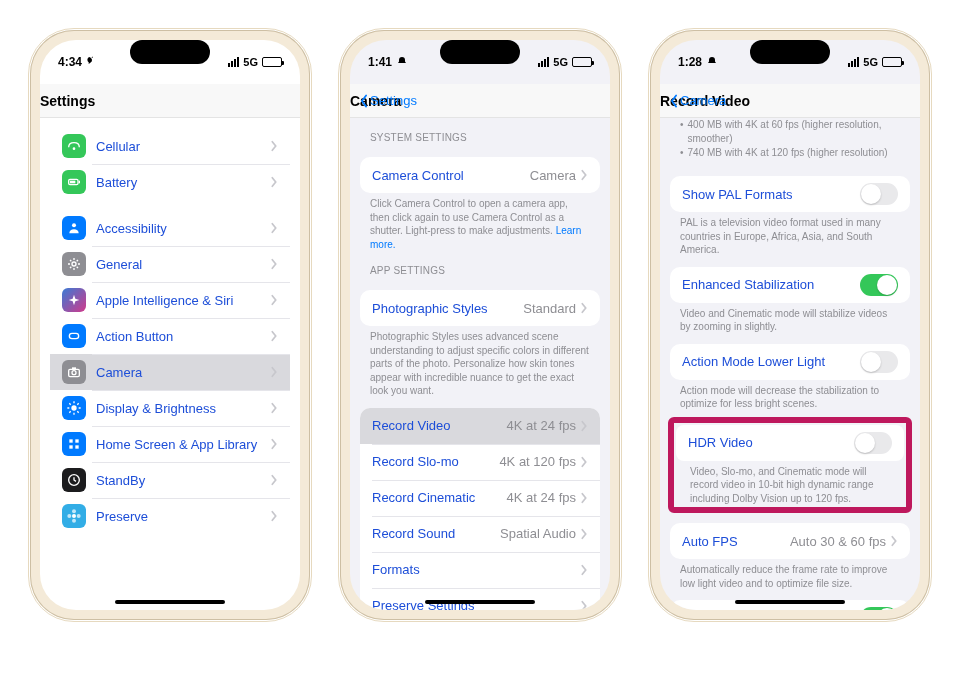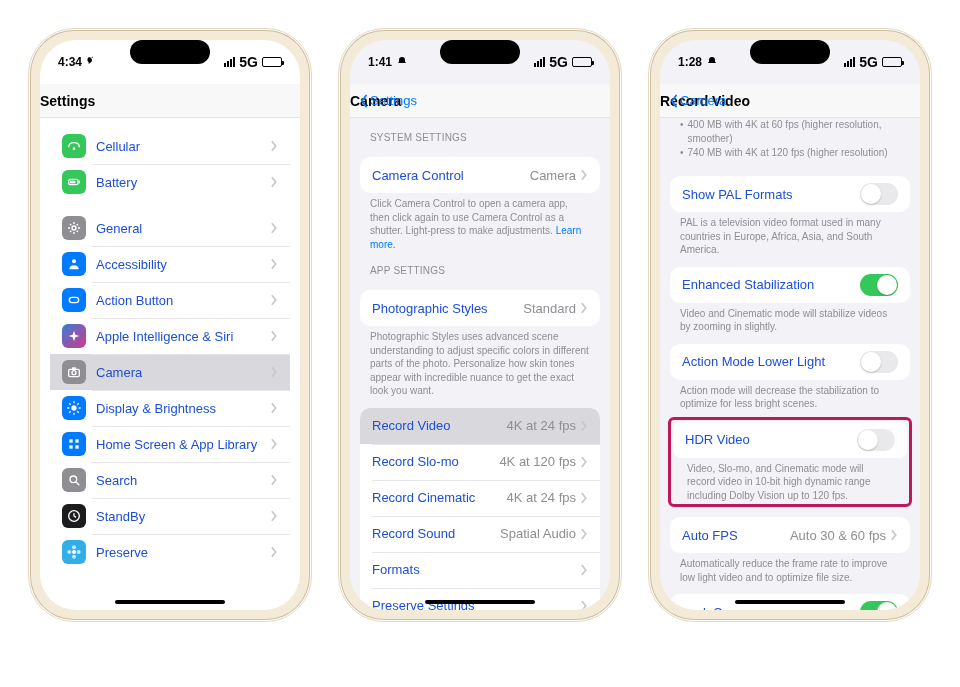--- a/index.html
+++ b/index.html
@@ -4,21 +4,21 @@
 <style>
   * { box-sizing: border-box; margin: 0; padding: 0; }
   body { background: #fff; font-family: -apple-system, "Helvetica Neue", Arial, sans-serif; display: flex; justify-content: center; gap: 30px; padding: 30px 10px; }
   .phone { width: 280px; height: 590px; background: #f4ead8; border-radius: 44px; padding: 10px; box-shadow: 0 0 0 1px #cdbfa4 inset; position: relative; }
   .phone::before { content:""; position:absolute; left:-2px; right:-2px; top:-2px; bottom:-2px; border:1px solid #e6d9bf; border-radius:46px; pointer-events:none; }
   .screen { width: 100%; height: 100%; background: #f2f2f7; border-radius: 36px; overflow: hidden; position: relative; display: flex; flex-direction: column; }
   .screen.white-bg { background:#fff; }
   .notch { position: absolute; top: 10px; left: 50%; transform: translateX(-50%); width: 80px; height: 24px; background: #000; border-radius: 14px; z-index: 10; }
   .status-bar { height: 44px; display: flex; justify-content: space-between; align-items: center; padding: 0 18px; font-size: 12px; font-weight: 600; color:#000; flex-shrink:0;gap:42px; }
   .status-left { display:flex; align-items:center; gap:4px; }
-  .status-right { display:flex; align-items:center; gap:4px; font-size:14px; }
+  .status-right { display:flex; align-items:center; gap:4px; font-size:11px; }
   .dnd-icon svg { width:12px; height:12px; display:block; }
   .sig-bars { display:flex; align-items:flex-end; gap:1px; }
   .sig-bars span { width:2px; background:#000; display:block; }
   .sig-bars span:nth-child(1){height:4px;} .sig-bars span:nth-child(2){height:6px;} .sig-bars span:nth-child(3){height:8px;} .sig-bars span:nth-child(4){height:10px;}
   .battery { width:20px; height:10px; border:1px solid #000; border-radius:2px; position:relative; }
   .battery::after { content:""; position:absolute; right:-3px; top:3px; width:2px; height:4px; background:#000; border-radius:0 1px 1px 0; }
   .battery-fill { height:100%; background:#000; width:60%; border-radius:1px; }
   .nav-header { height: 34px; display:flex; align-items:center; justify-content:flex-start; position:relative; border-bottom:1px solid rgba(0,0,0,0.08); background:#f8f8f8; flex-shrink:0; }
   .nav-title { font-size:14px; font-weight:600; }
   .nav-back { position:absolute; left:8px; display:flex; align-items:center; color:#007aff; font-size:13px; }
@@ -35,21 +35,21 @@
   .row .icon { width:24px; height:24px; border-radius:6px; display:flex; align-items:center; justify-content:center; flex-shrink:0; margin-right:10px; color:#fff; font-size:13px; }
   .row .label { font-size:13px; color:#1d4ed8; flex:1; }
   .row .value { font-size:13px; color:#8e8e93; margin-right:4px; }
   .row .chevron { color:#c7c7cc; }
   .row .chevron svg { width:8px; height:12px; display:block; }
   .row.selected { background:#d9d9dd; }
   .toggle { width:38px; height:22px; border-radius:11px; background:#e9e9eb; position:relative; flex-shrink:0; }
   .toggle.on { background:#34c759; }
   .toggle .knob { width:20px; height:20px; background:#fff; border-radius:50%; position:absolute; top:1px; left:1px; box-shadow:0 1px 2px rgba(0,0,0,0.2); transition:left .1s; }
   .toggle.on .knob { left:17px; }
-  .highlight-box { border:3px solid #be185d; border-radius:6px; padding:2px; margin: 6px 8px 0; }
+  .highlight-box { border:6px solid #be185d; border-radius:6px; padding:2px; margin: 6px 8px 0; }
   .highlight-box .row { background:#fff; border-radius:8px; }
   .highlight-box .group-footer { padding-left:14px; padding-right:14px; }
   .info-bullets { font-size:10px; color:#8e8e93; padding:0 20px 6px; line-height:1.4; }
   .info-bullets div { display:flex; gap:4px; }
   .home-indicator { position:absolute; bottom:6px; left:50%; transform:translateX(-50%); width:110px; height:4px; background:#000; border-radius:3px; }
   
   .ic-green{background:#34c759;} .ic-gray{background:#8e8e93;} .ic-blue{background:#007aff;}
   .ic-teal{background:#32ade6;} .ic-black{background:#1c1c1e;}
   .ic-gradient{background:linear-gradient(135deg,#3a7bd5,#d13a8b);}
 </style>
@@ -110,67 +110,67 @@
             <span class="label">Battery</span>
             <span class="chevron">
               <svg viewBox="0 0 8 14">
                 <path fill="none" stroke="#c7c7cc" stroke-width="2" stroke-linecap="round" d="M2 2l4 5-4 5"></path>
               </svg>
             </span>
           </div>
         </div>
       <div class="group" id="p1g2">
           <div class="row">
+            <span class="icon ic-blue">
+              <svg viewBox="0 0 24 24" width="16" height="16">
+                <circle cx="12" cy="8" r="3" fill="#fff"></circle>
+                <path d="M5 20c0-4 3-6 7-6s7 2 7 6" fill="#fff"></path>
+              </svg>
+            </span>
+            <span class="label">Accessibility</span>
+            <span class="chevron">
+              <svg viewBox="0 0 8 14">
+                <path fill="none" stroke="#c7c7cc" stroke-width="2" stroke-linecap="round" d="M2 2l4 5-4 5"></path>
+              </svg>
+            </span>
+          </div>
+          <div class="row">
             <span class="icon ic-gray">
               <svg viewBox="0 0 24 24" width="16" height="16">
                 <circle cx="12" cy="12" r="3" fill="none" stroke="#fff" stroke-width="2"></circle>
                 <path d="M12 3v3M12 18v3M3 12h3M18 12h3M6 6l2 2M16 16l2 2M6 18l2-2M16 8l2-2" stroke="#fff" stroke-width="2"></path>
               </svg>
             </span>
             <span class="label">General</span>
             <span class="chevron">
               <svg viewBox="0 0 8 14">
                 <path fill="none" stroke="#c7c7cc" stroke-width="2" stroke-linecap="round" d="M2 2l4 5-4 5"></path>
               </svg>
             </span>
           </div>
           <div class="row">
+            <span class="icon ic-gradient">
+              <svg viewBox="0 0 24 24" width="16" height="16">
+                <path d="M12 4l2 6 6 2-6 2-2 6-2-6-6-2 6-2z" fill="#fff"></path>
+              </svg>
+            </span>
+            <span class="label">Apple Intelligence &amp; Siri</span>
+            <span class="chevron">
+              <svg viewBox="0 0 8 14">
+                <path fill="none" stroke="#c7c7cc" stroke-width="2" stroke-linecap="round" d="M2 2l4 5-4 5"></path>
+              </svg>
+            </span>
+          </div>
+          <div class="row">
             <span class="icon ic-blue">
               <svg viewBox="0 0 24 24" width="16" height="16">
-                <circle cx="12" cy="8" r="3" fill="#fff"></circle>
-                <path d="M5 20c0-4 3-6 7-6s7 2 7 6" fill="#fff"></path>
-              </svg>
-            </span>
-            <span class="label">Accessibility</span>
-            <span class="chevron">
-              <svg viewBox="0 0 8 14">
-                <path fill="none" stroke="#c7c7cc" stroke-width="2" stroke-linecap="round" d="M2 2l4 5-4 5"></path>
-              </svg>
-            </span>
-          </div>
-          <div class="row">
-            <span class="icon ic-blue">
-              <svg viewBox="0 0 24 24" width="16" height="16">
                 <rect x="5" y="8" width="14" height="8" rx="4" fill="none" stroke="#fff" stroke-width="2"></rect>
               </svg>
             </span>
             <span class="label">Action Button</span>
-            <span class="chevron">
-              <svg viewBox="0 0 8 14">
-                <path fill="none" stroke="#c7c7cc" stroke-width="2" stroke-linecap="round" d="M2 2l4 5-4 5"></path>
-              </svg>
-            </span>
-          </div>
-          <div class="row">
-            <span class="icon ic-gradient">
-              <svg viewBox="0 0 24 24" width="16" height="16">
-                <path d="M12 4l2 6 6 2-6 2-2 6-2-6-6-2 6-2z" fill="#fff"></path>
-              </svg>
-            </span>
-            <span class="label">Apple Intelligence &amp; Siri</span>
             <span class="chevron">
               <svg viewBox="0 0 8 14">
                 <path fill="none" stroke="#c7c7cc" stroke-width="2" stroke-linecap="round" d="M2 2l4 5-4 5"></path>
               </svg>
             </span>
           </div>
           <div class="row selected">
             <span class="icon ic-gray">
               <svg viewBox="0 0 24 24" width="16" height="16">
                 <rect x="4" y="8" width="16" height="11" rx="2" fill="none" stroke="#fff" stroke-width="2"></rect>
@@ -202,34 +202,20 @@
           <div class="row">
             <span class="icon ic-blue">
               <svg viewBox="0 0 24 24" width="16" height="16">
                 <rect x="5" y="5" width="5" height="5" fill="#fff"></rect>
                 <rect x="14" y="5" width="5" height="5" fill="#fff"></rect>
                 <rect x="5" y="14" width="5" height="5" fill="#fff"></rect>
                 <rect x="14" y="14" width="5" height="5" fill="#fff"></rect>
               </svg>
             </span>
             <span class="label">Home Screen &amp; App Library</span>
-            <span class="chevron">
-              <svg viewBox="0 0 8 14">
-                <path fill="none" stroke="#c7c7cc" stroke-width="2" stroke-linecap="round" d="M2 2l4 5-4 5"></path>
-              </svg>
-            </span>
-          </div>
-          <div class="row">
-            <span class="icon ic-gray">
-              <svg viewBox="0 0 24 24" width="16" height="16">
-                <circle cx="11" cy="11" r="5" fill="none" stroke="#fff" stroke-width="2"></circle>
-                <path d="M15 15l5 5" stroke="#fff" stroke-width="2"></path>
-              </svg>
-            </span>
-            <span class="label">Search</span>
             <span class="chevron">
               <svg viewBox="0 0 8 14">
                 <path fill="none" stroke="#c7c7cc" stroke-width="2" stroke-linecap="round" d="M2 2l4 5-4 5"></path>
               </svg>
             </span>
           </div>
           <div class="row">
             <span class="icon ic-black">
               <svg viewBox="0 0 24 24" width="16" height="16">
                 <circle cx="12" cy="12" r="8" fill="none" stroke="#fff" stroke-width="2"></circle>

